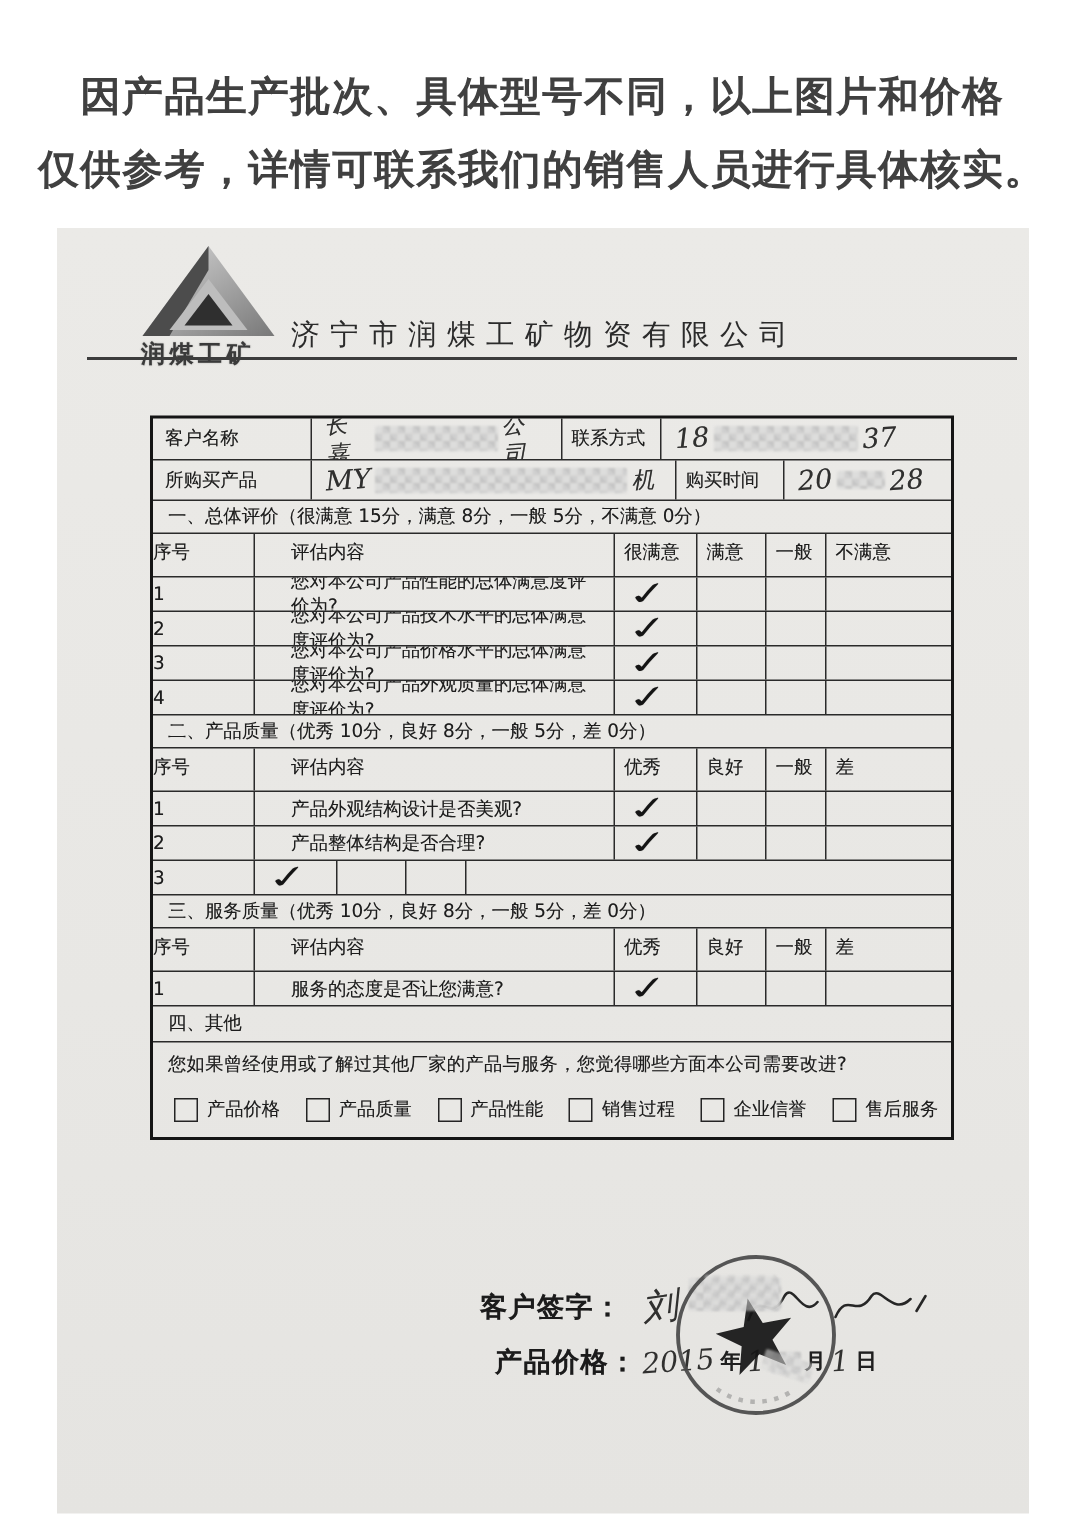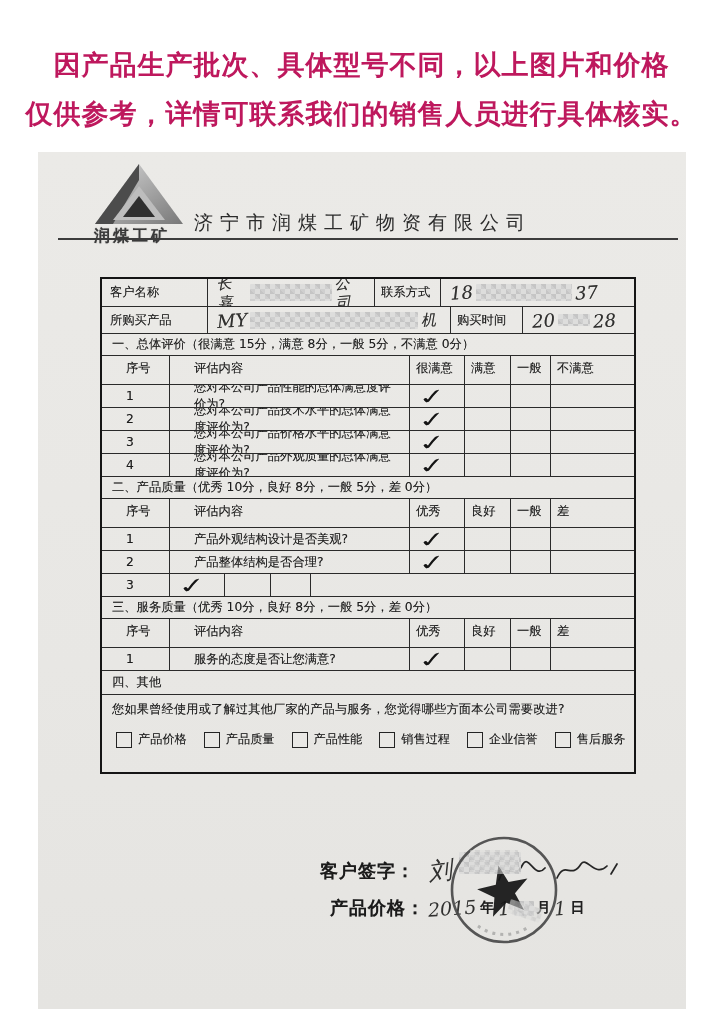--- a/index.html
+++ b/index.html
@@ -3,21 +3,21 @@
 <meta charset="utf-8">
 <style>
   html,body{margin:0;padding:0;}
   body{
     width:723px;height:1024px;position:relative;overflow:hidden;
     background:#ffffff;font-family:"DejaVu Sans",sans-serif;color:#222;
   }
   
   .notice{
     position:absolute;top:40px;left:0;width:723px;text-align:center;
-    color:#be185d;font-weight:700;font-size:27px;line-height:49px;letter-spacing:1px;
+    color:#404040;font-weight:700;font-size:27px;line-height:49px;letter-spacing:1px;
   }
   
   .scan{
     position:absolute;left:38px;top:152px;width:648px;height:857px;
     background:linear-gradient(180deg,#ebeae7 0%,#e8e7e4 60%,#e5e4e1 100%);
     color:#1f1f1f;
   }
   .logo-svg{position:absolute;left:55px;top:10px;}
   .logo-label{position:absolute;left:56px;top:74px;font-size:16px;font-weight:700;color:#3a3a3a;letter-spacing:3px;text-shadow:0 0 1px rgba(60,60,60,.5);}
   .company{position:absolute;left:156px;top:58px;font-size:19px;letter-spacing:7px;color:#2b2b2b;text-align:center;}
@@ -40,28 +40,28 @@
   .w-cl{width:66px;padding-left:6px;}
   .w-tl{width:72px;padding-left:6px;}
   .w-tv{width:112px;}
   .r-intro .fcell{display:block;padding:5px 9px 7px 9px;}
   .intro-text{display:block;text-indent:2em;line-height:16.6px;font-size:12.1px;text-align:justify;letter-spacing:.2px;}
   .r-shead{height:22px;}
   .r-shead .fcell{width:100%;padding-left:10px;}
   .r-thead{height:29px;}
   .r-thead .fcell{align-items:flex-start;padding-top:4px;}
   .r-item{height:23px;}
-  .c-no{width:67px;padding-left:24px;}
+  .c-no{width:67px;padding-left:0;}
   .c-text{flex:1;padding-left:24px;}
   .c-ra{width:55px;}
   .c-rb{width:46px;}
   .c-rc{width:40px;}
   .c-rd{width:84px;}
   .check{font-size:19px;font-weight:700;color:#141414;display:inline-block;transform:rotate(-10deg) scaleX(1.7);margin-left:8px;}
-  .r-last .fcell{display:block;padding:6px 10px 24px 10px;}
+  .r-last .fcell{display:block;padding:6px 10px 10px 10px;}
   .q-text{display:block;font-size:12.2px;margin-bottom:13px;letter-spacing:.2px;}
   .opts{display:flex;align-items:center;gap:17px;padding-left:4px;}
   .opt{display:inline-flex;align-items:center;font-size:12.2px;white-space:nowrap;}
   .cbox{width:14px;height:14px;border:1.8px solid #242424;margin-right:6px;background:#e9e8e5;flex:none;}
   
   .hand{font-style:italic;display:inline-block;transform:rotate(-4deg);font-size:15px;color:#30302f;margin:0 3px;font-family:"DejaVu Serif",serif;}
   .hand-lg{font-size:18px;}
   .mosaic{
     display:inline-block;height:17px;border-radius:1px;vertical-align:middle;opacity:.9;
     background-image:

